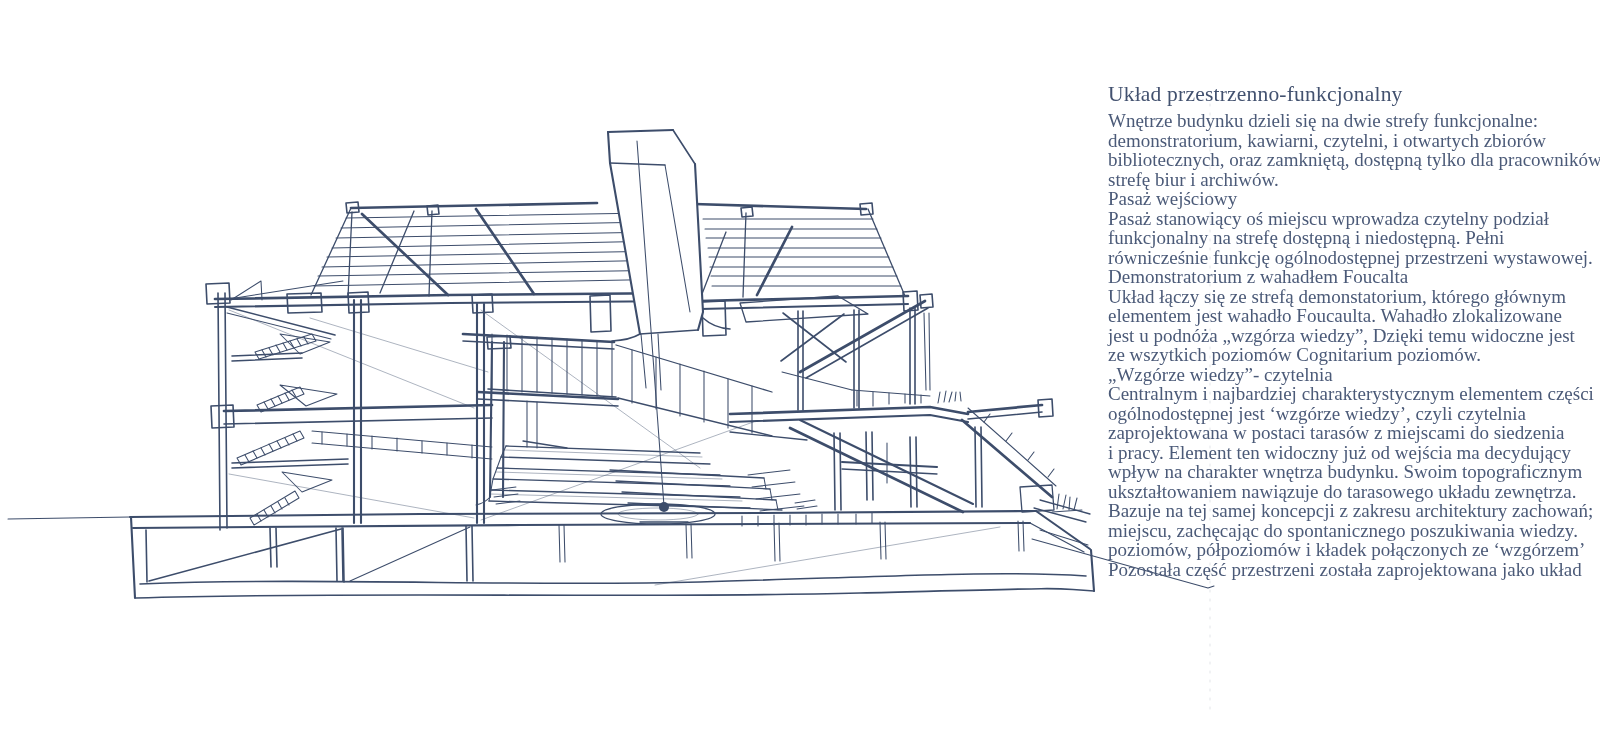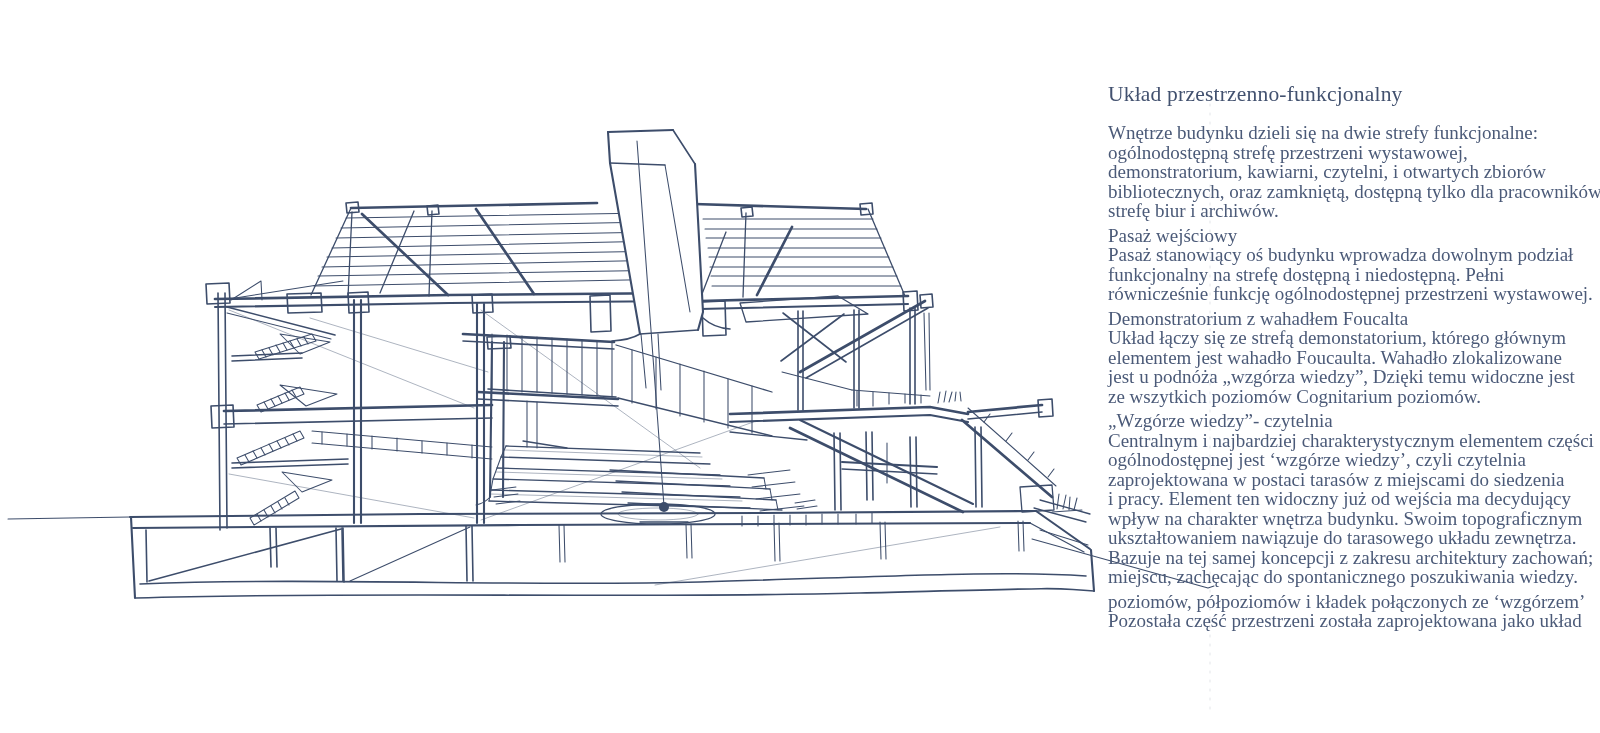--- a/index.html
+++ b/index.html
@@ -10,23 +10,23 @@
   .b{stroke-width:2.7}
   .m2{stroke-width:2.1}
   .m{stroke-width:1.6}
   .tt{stroke-width:1.3}
   .t{stroke-width:1.05}
   .f{stroke-width:.85;opacity:.5}
   .white{fill:#fff !important;stroke:none !important}
   .ink{fill:var(--ink,#3d4d6b) !important;stroke:none !important}
   .crease{stroke-width:1;stroke-dasharray:2 7;opacity:.14}
   .text-col{position:absolute;left:1108px;top:82px;width:475px;color:var(--text,#4b5a78)}
-  .title{font-size:21.5px;line-height:24px;margin:0 0 17px 0;font-weight:400;color:var(--title,#42516f);letter-spacing:.2px}
+  .title{font-size:21.5px;line-height:24px;margin:0 0 5px 0;font-weight:400;color:var(--title,#42516f);letter-spacing:.2px}
   .ln{font-size:19px;line-height:19.5px;white-space:nowrap}
-  .sec{margin-top:5px}
+  .sec{}
 </style>
 </head>
 <body>
 
 <div class="stage">
 
   <svg class="sketch" width="1600" height="733" viewBox="0 0 1600 733">
 
     <g>
       <path class="t" d="M8 519 L130 517"></path>
@@ -221,29 +221,28 @@
       <path class="t" d="M1052 512 L1082 510"></path>
       <path class="tt" d="M1040 500 L1090 514 M1034 508 L1086 522"></path>
     </g>
   </svg>
 
   <div class="text-col">
     <h1 class="title">Układ przestrzenno-funkcjonalny</h1>
 
     <div class="para">
       <div class="ln">Wnętrze budynku dzieli się na dwie strefy funkcjonalne:</div>
-      <div class="ln">ogólnodostępną strefę przestrzeni wystawowej,</div>
       <div class="ln">demonstratorium, kawiarni, czytelni, i otwartych zbiorów</div>
       <div class="ln">bibliotecznych, oraz zamkniętą, dostępną tylko dla pracowników</div>
       <div class="ln">strefę biur i archiwów.</div>
     </div>
 
     <div class="para sec">
       <div class="ln">Pasaż wejściowy</div>
-      <div class="ln">Pasaż stanowiący oś budynku wprowadza dowolnym podział</div>
+      <div class="ln">Pasaż stanowiący oś miejscu wprowadza czytelny podział</div>
       <div class="ln">funkcjonalny na strefę dostępną i niedostępną. Pełni</div>
       <div class="ln">równicześnie funkcję ogólnodostępnej przestrzeni wystawowej.</div>
     </div>
 
     <div class="para sec">
       <div class="ln">Demonstratorium z wahadłem Foucalta</div>
       <div class="ln">Układ łączy się ze strefą demonstatorium, którego głównym</div>
       <div class="ln">elementem jest wahadło Foucaulta. Wahadło zlokalizowane</div>
       <div class="ln">jest u podnóża „wzgórza wiedzy”, Dzięki temu widoczne jest</div>
       <div class="ln">ze wszytkich poziomów Cognitarium poziomów.</div>

